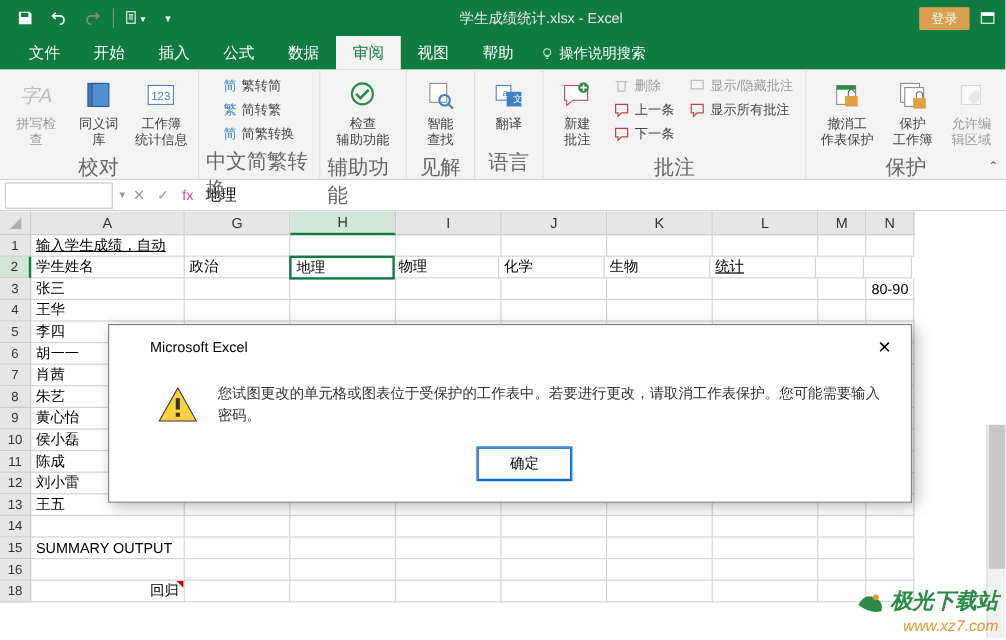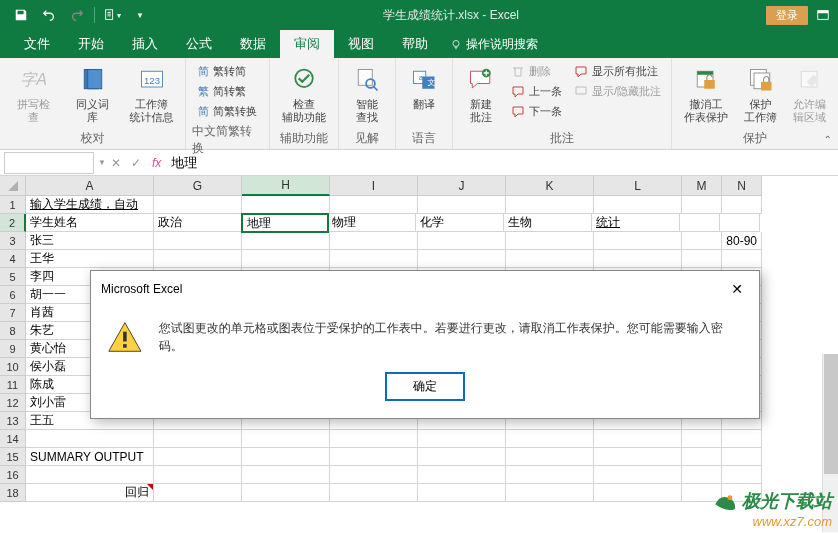--- a/index.html
+++ b/index.html
@@ -17,55 +17,55 @@
     
     .menu-tabs { height: 28px; background: #0f7b41; display: flex; align-items: flex-end; padding-left: 10px; gap: 0; }
     .menu-tab { color: #fff; font-size: 13px; padding: 5px 14px; cursor: pointer; }
     .menu-tab.active { background: #f3f3f3; color: #0f7b41; }
     .tell-me { color: #fff; font-size: 12px; padding: 5px 8px; display: flex; align-items: center; gap: 4px; }
     
     
     .ribbon { height: 92px; background: #f3f3f3; border-bottom: 1px solid #d4d4d4; display: flex; position: relative; }
     .ribbon-group { display: flex; flex-direction: column; align-items: center; padding: 4px 6px 2px; border-right: 1px solid #e0e0e0; }
     .ribbon-group-content { flex: 1; display: flex; align-items: flex-start; gap: 4px; }
-    .ribbon-group-label { font-size: 12px; color: #666; padding-top: 2px; }
+    .ribbon-group-label { font-size: 17px; color: #666; padding-top: 2px; }
     .ribbon-btn-lg { display: flex; flex-direction: column; align-items: center; justify-content: center; padding: 2px 6px; cursor: pointer; min-width: 40px; }
     .ribbon-btn-lg .icon-box { width: 32px; height: 32px; display: flex; align-items: center; justify-content: center; }
     .ribbon-btn-lg .label { font-size: 11px; color: #444; text-align: center; line-height: 13px; margin-top: 2px; }
     .ribbon-btn-lg.disabled { opacity: 0.5; cursor: default; }
     .ribbon-col { display: flex; flex-direction: column; gap: 1px; }
     .ribbon-btn-sm { display: flex; align-items: center; font-size: 11px; color: #444; padding: 2px 4px; cursor: pointer; gap: 4px; white-space: nowrap; }
     .ribbon-collapse { position: absolute; right: 4px; bottom: 2px; font-size: 10px; color: #666; cursor: pointer; padding: 2px; }
     
     
     .formula-bar { height: 26px; background: #fff; border-bottom: 1px solid #d4d4d4; display: flex; align-items: center; }
     .name-box { width: 90px; height: 22px; border: 1px solid #ccc; margin: 0 4px; padding: 0 4px; font-size: 12px; display: flex; align-items: center; }
     .fb-btn { width: 20px; height: 20px; display: flex; align-items: center; justify-content: center; color: #999; font-size: 12px; cursor: pointer; }
-    .fx-label { font-style: italic; color: #ec4899; font-size: 12px; padding: 0 6px; }
+    .fx-label { color: #ec4899; font-size: 12px; padding: 0 6px; }
     .formula-input { flex: 1; height: 22px; border: none; outline: none; font-size: 13px; padding: 0 4px; }
     
     
     .grid-container { position: relative; height: 356px; overflow: hidden; background: #fff; }
     .grid-corner { position: absolute; top: 0; left: 0; width: 26px; height: 20px; background: #e6e6e6; border-right: 1px solid #ccc; border-bottom: 1px solid #ccc; z-index: 3; display:flex; align-items:center; justify-content:center; }
     .col-headers { position: absolute; top: 0; left: 26px; right: 0; height: 20px; display: flex; z-index: 2; }
     .col-header { background: #e6e6e6; border-right: 1px solid #ccc; border-bottom: 1px solid #ccc; font-size: 12px; color: #333; display: flex; align-items: center; justify-content: center; }
     .col-header.active { background: #d2e6d8; border-bottom: 2px solid #0f7b41; }
     .row-headers { position: absolute; top: 20px; left: 0; width: 26px; z-index: 2; }
     .row-header { height: 18px; background: #e6e6e6; border-right: 1px solid #ccc; border-bottom: 1px solid #ccc; font-size: 11px; color: #333; display: flex; align-items: center; justify-content: center; }
     .row-header.active { background: #d2e6d8; border-right: 2px solid #0f7b41; }
     .cells { position: absolute; top: 20px; left: 26px; }
     .row { display: flex; height: 18px; }
     .cell { border-right: 1px solid #d4d4d4; border-bottom: 1px solid #d4d4d4; font-size: 12px; padding: 0 4px; display: flex; align-items: center; overflow: hidden; white-space: nowrap; }
     .cell.num { justify-content: flex-end; }
     .cell.selected { border: 2px solid #0f7b41; margin: -1px; z-index: 1; position: relative; }
     .cell.red-tri { position: relative; }
     .cell.red-tri::after { content:''; position:absolute; top:0; right:0; border-top:6px solid #c00; border-left:6px solid transparent; }
     
     
-    .dialog-overlay { position: absolute; top: 270px; left: 90px; width: 670px; background: #fff; border: 1px solid #888; box-shadow: 3px 3px 12px rgba(0,0,0,0.3); z-index: 100; }
+    .dialog-overlay { position: absolute; top: 270px; left: 90px; width: 670px; background: #fff; border: 1px solid #888; box-shadow: 3px 3px 12px rgba(0,0,0,0.3); z-index: 100; padding-left: 24px; }
     .dialog-title { display: flex; align-items: center; justify-content: space-between; padding: 8px 10px; font-size: 12px; }
     .dialog-close { cursor: pointer; padding: 2px 6px; font-size: 14px; }
     .dialog-body { display: flex; align-items: center; padding: 12px 16px 8px; gap: 16px; }
     .warn-icon { width: 36px; height: 36px; }
     .dialog-msg { font-size: 12px; color: #333; line-height: 18px; }
     .dialog-footer { display: flex; justify-content: center; padding: 10px 0 18px; }
     .dialog-btn { border: 1px solid #0b6bc7; background: #fff; padding: 4px 26px; font-size: 12px; cursor: pointer; outline: 1px solid #0b6bc7; }
     
     
     .watermark { position: absolute; right: 6px; bottom: 4px; display: flex; flex-direction: column; align-items: flex-end; z-index: 50; pointer-events: none; }
@@ -261,31 +261,31 @@
             <span>上一条</span>
           </div>
         <div class="ribbon-btn-sm">
             <svg width="14" height="14">
               <path d="M2 2h10v7H7l-3 3V9H2z" fill="none" stroke="#c94040"></path>
             </svg>
             <span>下一条</span>
           </div>
       </div>
       <div class="ribbon-col">
+        <div class="ribbon-btn-sm disabled" style="opacity:0.5;">
+            <svg width="14" height="14">
+              <path d="M2 2h10v7H2z" fill="none" stroke="#888"></path>
+            </svg>
+            <span>显示/隐藏批注</span>
+          </div>
         <div class="ribbon-btn-sm">
             <svg width="14" height="14">
               <path d="M2 2h10v7H7l-3 3V9H2z" fill="none" stroke="#c94040"></path>
             </svg>
             <span>显示所有批注</span>
-          </div>
-        <div class="ribbon-btn-sm disabled" style="opacity:0.5;">
-            <svg width="14" height="14">
-              <path d="M2 2h10v7H2z" fill="none" stroke="#888"></path>
-            </svg>
-            <span>显示/隐藏批注</span>
           </div>
       </div>
     </div>
     <div class="ribbon-group-label">批注</div>
   </div>
 
   <div class="ribbon-group" style="border-right:none;">
     <div class="ribbon-group-content">
       <div class="ribbon-btn-lg">
         <div class="icon-box">

